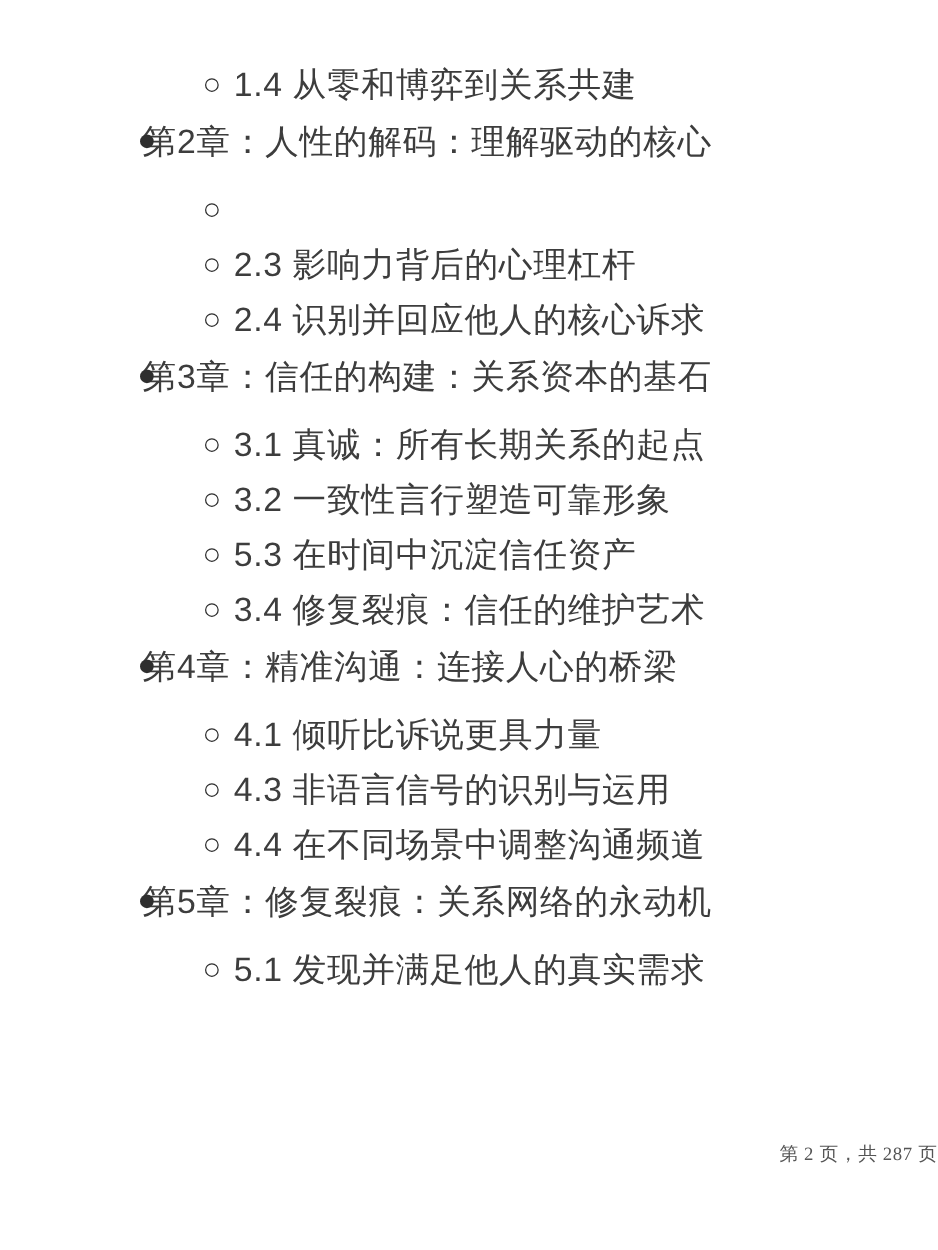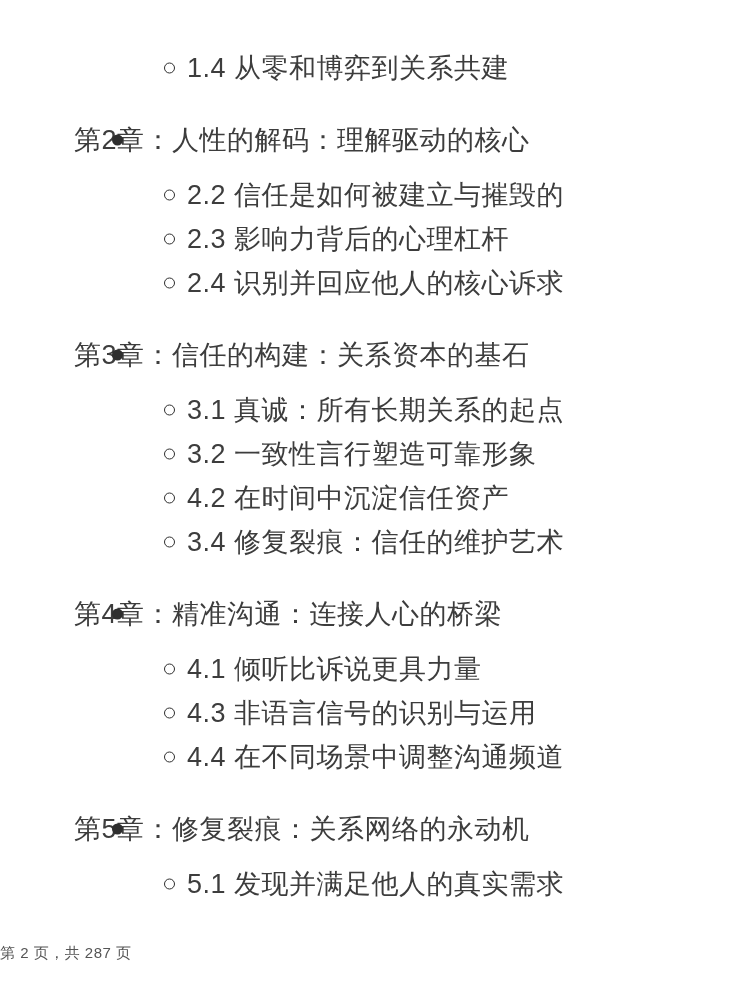--- a/index.html
+++ b/index.html
@@ -21,22 +21,22 @@
     position: relative;
     height: 44px;
     display: flex;
     align-items: center;
     font-size: 27px;
     color: var(--text, #3d3d3d);
     letter-spacing: 0.5px;
     white-space: nowrap;
   }
   .toc-item.level-1 {
-    padding-left: 74px;
-    margin-top: 28px;
+    padding-left: 114px;
+    margin-top: 1px;
     margin-bottom: 11px;
     align-items: center;
   }
   .toc-item.level-2 {
     padding-left: 187px;
     text-align: center;
   }
   .bullet {
     position: absolute;
     top: 50%;
@@ -49,26 +49,27 @@
     background: var(--bullet, #2e2e2e);
   }
   .level-2 .bullet {
     left: 164px;
     width: 11px; height: 11px;
     border: 1.5px solid var(--bullet, #3d3d3d);
     background: transparent;
   }
   .page-footer {
     position: absolute;
-    left: 0; top: 944px;
+    left: 0; top: 914px;
     width: 100%;
-    text-align: left;
+    text-align: right;
     font-size: 15px;
     letter-spacing: 0.5px;
     color: var(--footer, #555555);
+    font-family: Liberation Serif, serif;
   }
 </style>
 </head>
 <body>
 
 <div class="page">
 
   <div class="toc">
   <div class="toc-item level-2">
     <span class="bullet"></span>
@@ -76,21 +77,20 @@
   </div>
 
   <div class="toc-item level-1">
     <span class="bullet"></span>
     <span class="toc-text">第2章：人性的解码：理解驱动的核心</span>
   </div>
 
 
   <div class="toc-item level-2">
     <span class="bullet"></span>
-    <span class="toc-text">2.2 信任是如何被建立与摧毁的</span>
   </div>
 
   <div class="toc-item level-2">
     <span class="bullet"></span>
     <span class="toc-text">2.3 影响力背后的心理杠杆</span>
   </div>
 
   <div class="toc-item level-2">
     <span class="bullet"></span>
     <span class="toc-text">2.4 识别并回应他人的核心诉求</span>
@@ -106,21 +106,21 @@
     <span class="toc-text">3.1 真诚：所有长期关系的起点</span>
   </div>
 
   <div class="toc-item level-2">
     <span class="bullet"></span>
     <span class="toc-text">3.2 一致性言行塑造可靠形象</span>
   </div>
 
   <div class="toc-item level-2">
     <span class="bullet"></span>
-    <span class="toc-text">4.2 在时间中沉淀信任资产</span>
+    <span class="toc-text">5.3 在时间中沉淀信任资产</span>
   </div>
 
   <div class="toc-item level-2">
     <span class="bullet"></span>
     <span class="toc-text">3.4 修复裂痕：信任的维护艺术</span>
   </div>
 
   <div class="toc-item level-1">
     <span class="bullet"></span>
     <span class="toc-text">第4章：精准沟通：连接人心的桥梁</span>

